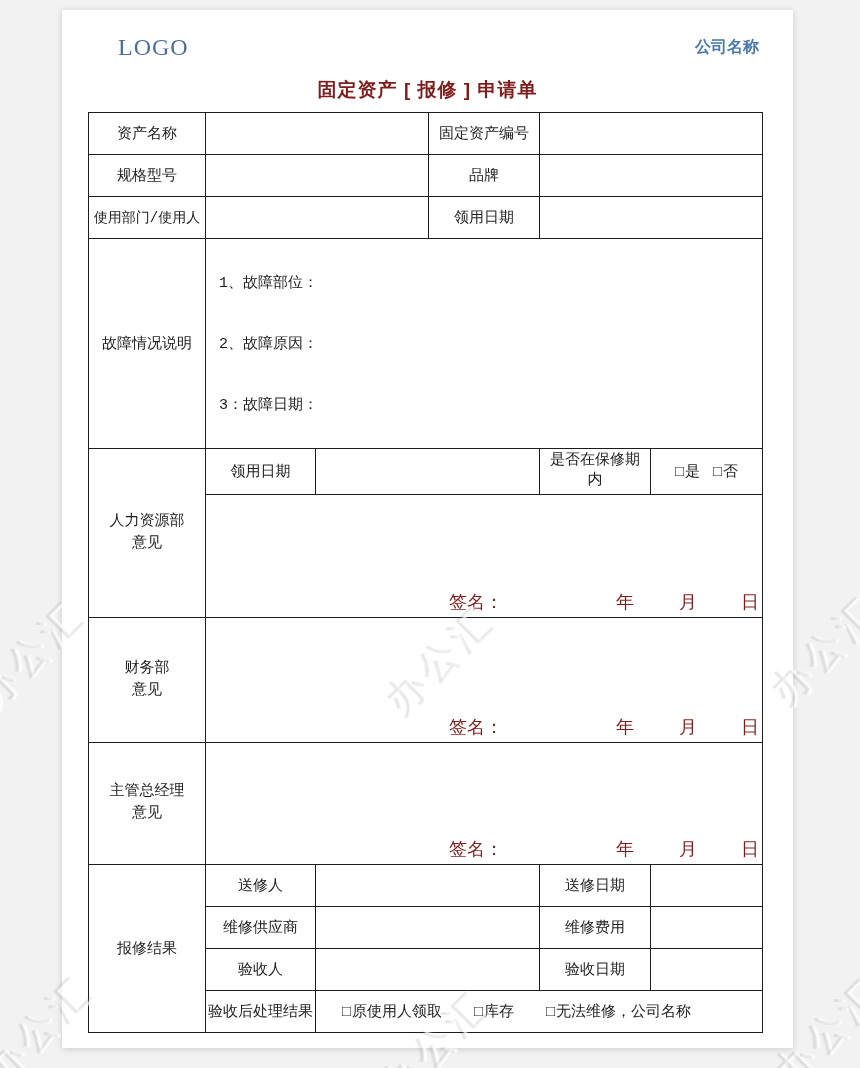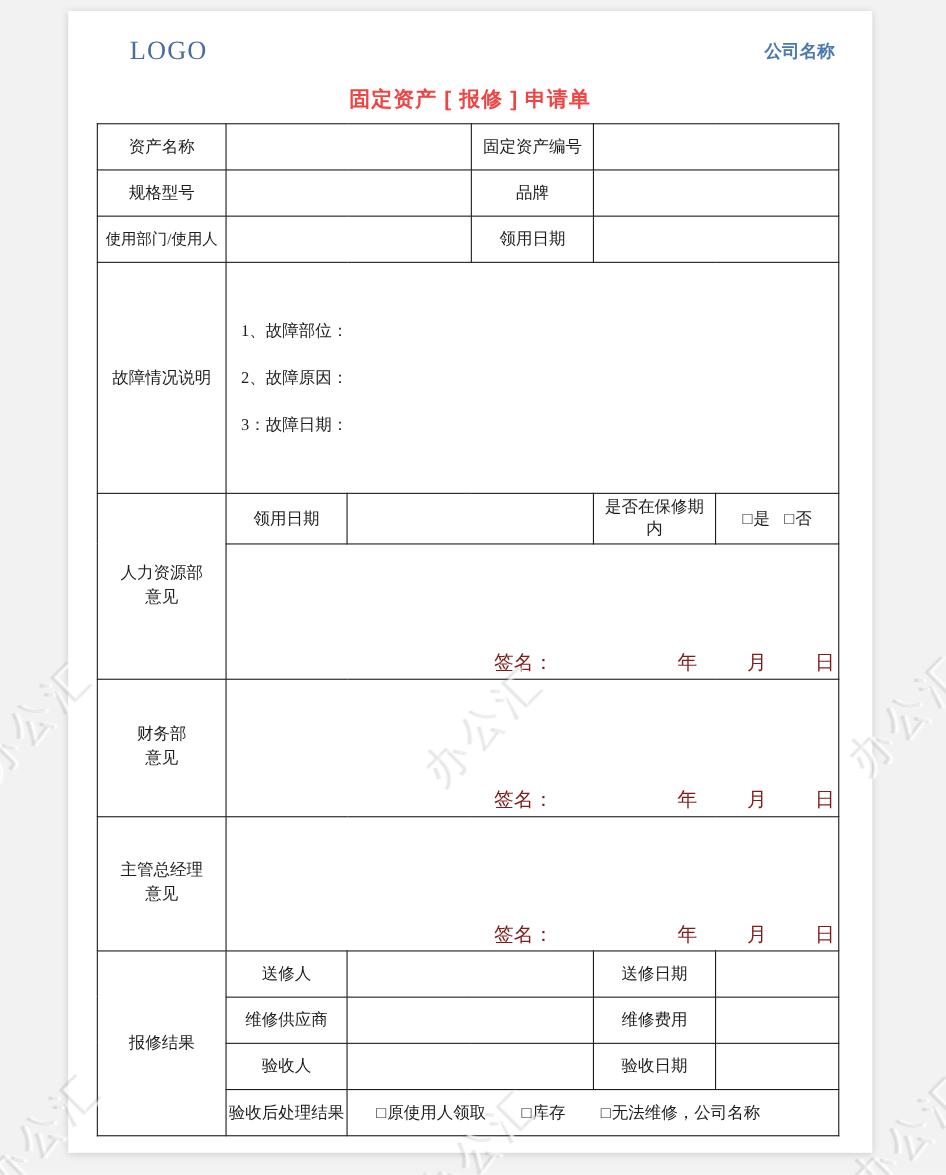--- a/index.html
+++ b/index.html
@@ -22,46 +22,46 @@
     font-size:24px; color:#4a6d9e; letter-spacing:1px;
   }
   .company {
     position:absolute; right:34px; top:27px;
     font-family:"Liberation Sans", sans-serif;
     font-size:16px; font-weight:bold; color:#4a79ab;
   }
   .form-title {
     position:absolute; left:0; top:67px; width:100%;
     text-align:center; font-family:"Liberation Sans", sans-serif;
-    font-size:19px; font-weight:bold; color:#ef4444; letter-spacing:1px;
+    font-size:19px; font-weight:bold; color:#7f1d1d; letter-spacing:1px;
   }
 
   
   table.form {
     position:absolute; left:26px; top:102px;
     width:674px; border-collapse:collapse; table-layout:fixed;
   }
   td {
     border:1.5px solid #1c1c1c;
     font-size:15px; color:#1d1d1d;
     text-align:center; vertical-align:middle;
-    padding:0; overflow:hidden;
+    padding:0; overflow:hidden;font-family:Liberation Mono, monospace;
   }
   .lbl { white-space:nowrap; }
   .lbl-multi { white-space:pre-line; line-height:1.45;margin-top:24px; }
   .tight { font-size:14px; }
   .wrap { white-space:normal; line-height:1.35; padding:2px 4px;margin-top:31px; }
 
   
   .fault-cell {
     text-align:left; vertical-align:middle;
   }
   .fault-inner {
     display:flex; flex-direction:column; justify-content:center;
-    gap:24px; padding-left:13px; height:207px;
+    gap:42px; padding-left:13px; height:207px;
   }
 
   
   .sig-cell { position:relative; }
   .sig-cell span { position:absolute; bottom:3px; font-size:18px; color:#7f1d1d; }
   .sig-name  { left:243px; }
   .sig-year  { left:410px; }
   .sig-month { left:473px; }
   .sig-day   { left:535px; }
 

